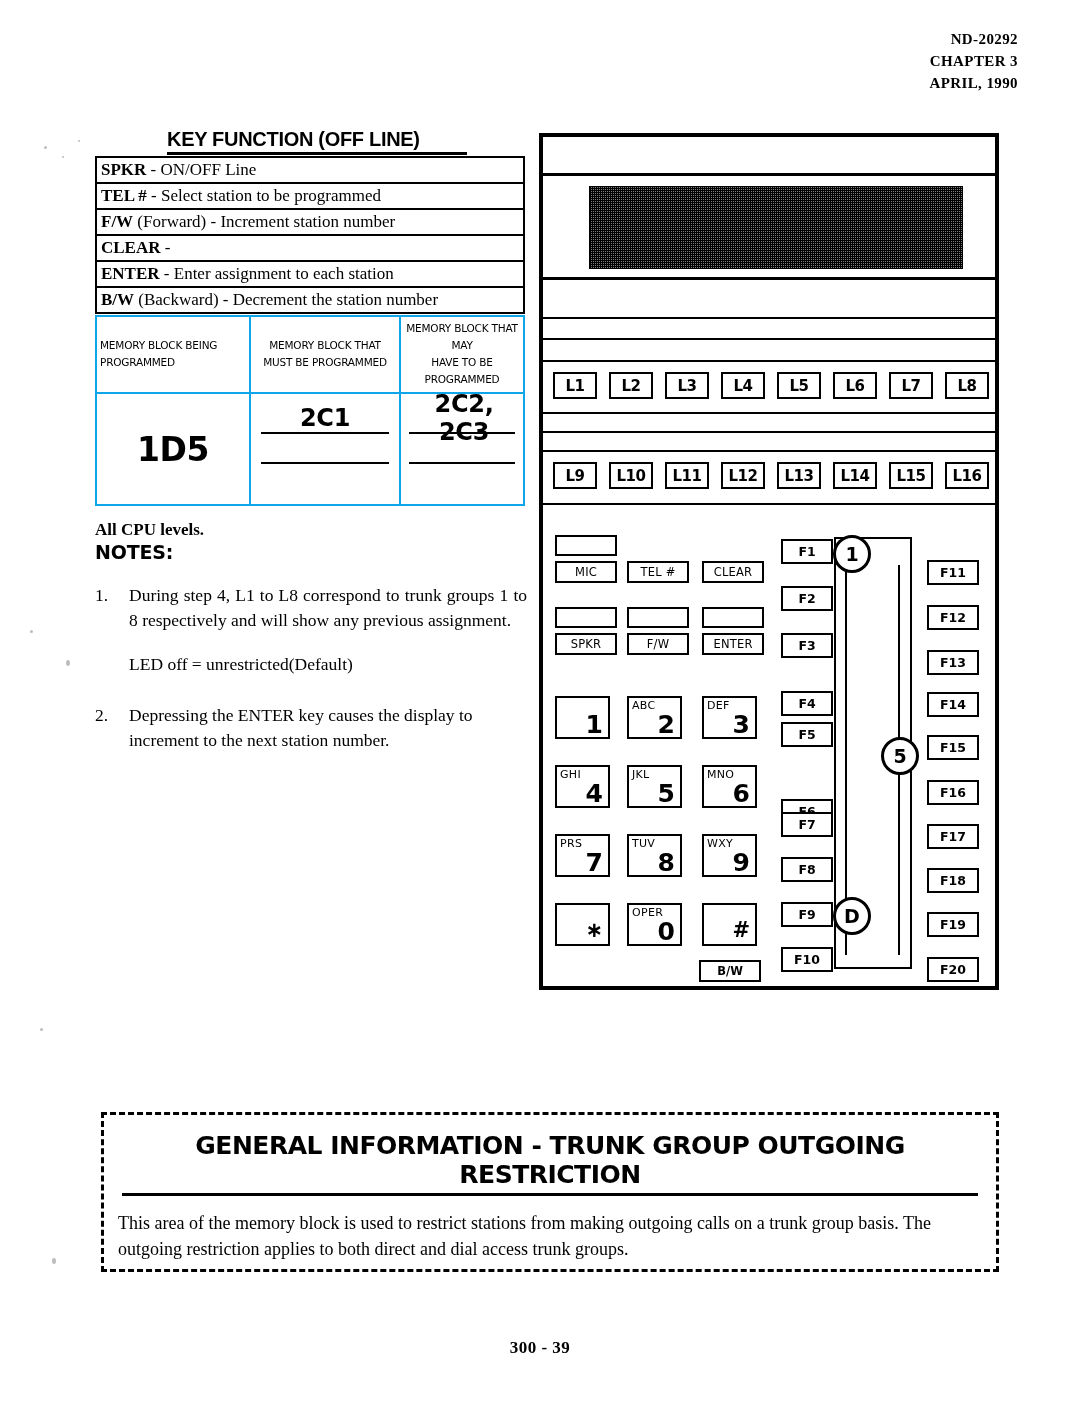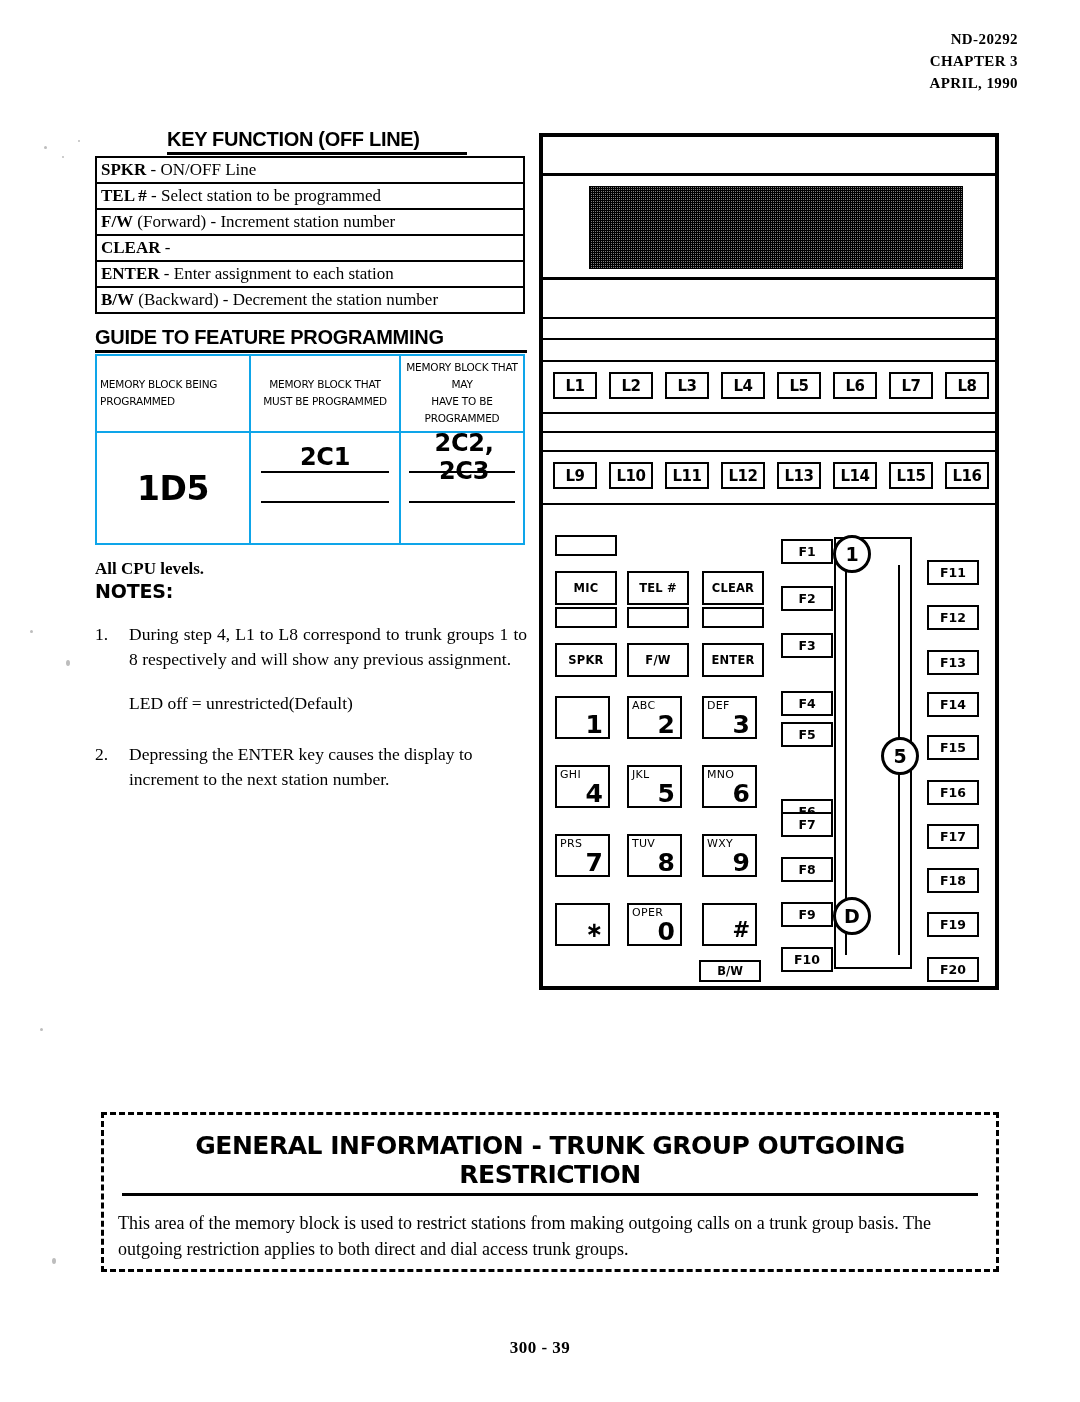--- a/index.html
+++ b/index.html
@@ -200,29 +200,29 @@
     position: absolute;
     width: 62px;
   }
   .fnkey .led {
     height: 21px;
     border: 2.5px solid #000;
     box-sizing: border-box;
     background: #fff;
   }
   .fnkey .cap {
-    margin-top: 15px;
-    height: 34px;
+    margin-top: 5px;
+    height: 22px;
     border: 2.5px solid #000;
     box-sizing: border-box;
     display: flex;
     align-items: center;
     justify-content: center;
     font-family: "DejaVu Sans", sans-serif;
-    font-weight: bold;
+    font-weight: normal;
     font-size: 11.5px;
     letter-spacing: 0.2px;
     background: #fff;
   }
 
   
   .dialkey {
     position: absolute;
     width: 55px;
     height: 43px;
@@ -394,21 +394,20 @@
       </tr>
       <tr>
         <td><span class="kf-key">ENTER</span><span> - </span><span>Enter assignment to each station</span></td>
       </tr>
       <tr>
         <td><span class="kf-key">B/W</span><span> (Backward)</span><span> - </span><span>Decrement the station number</span></td>
       </tr>
     </tbody>
   </table>
 
-  <div class="section-title" id="guide-title">GUIDE TO FEATURE PROGRAMMING</div>
 
   <table id="guide-table">
     <tbody>
       <tr>
         <td class="guide-head" style="width:146px;">
           <div>MEMORY BLOCK BEING</div>
           <div>PROGRAMMED</div>
         </td>
         <td class="guide-head center" style="width:142px;">
           <div>MEMORY BLOCK THAT</div>

